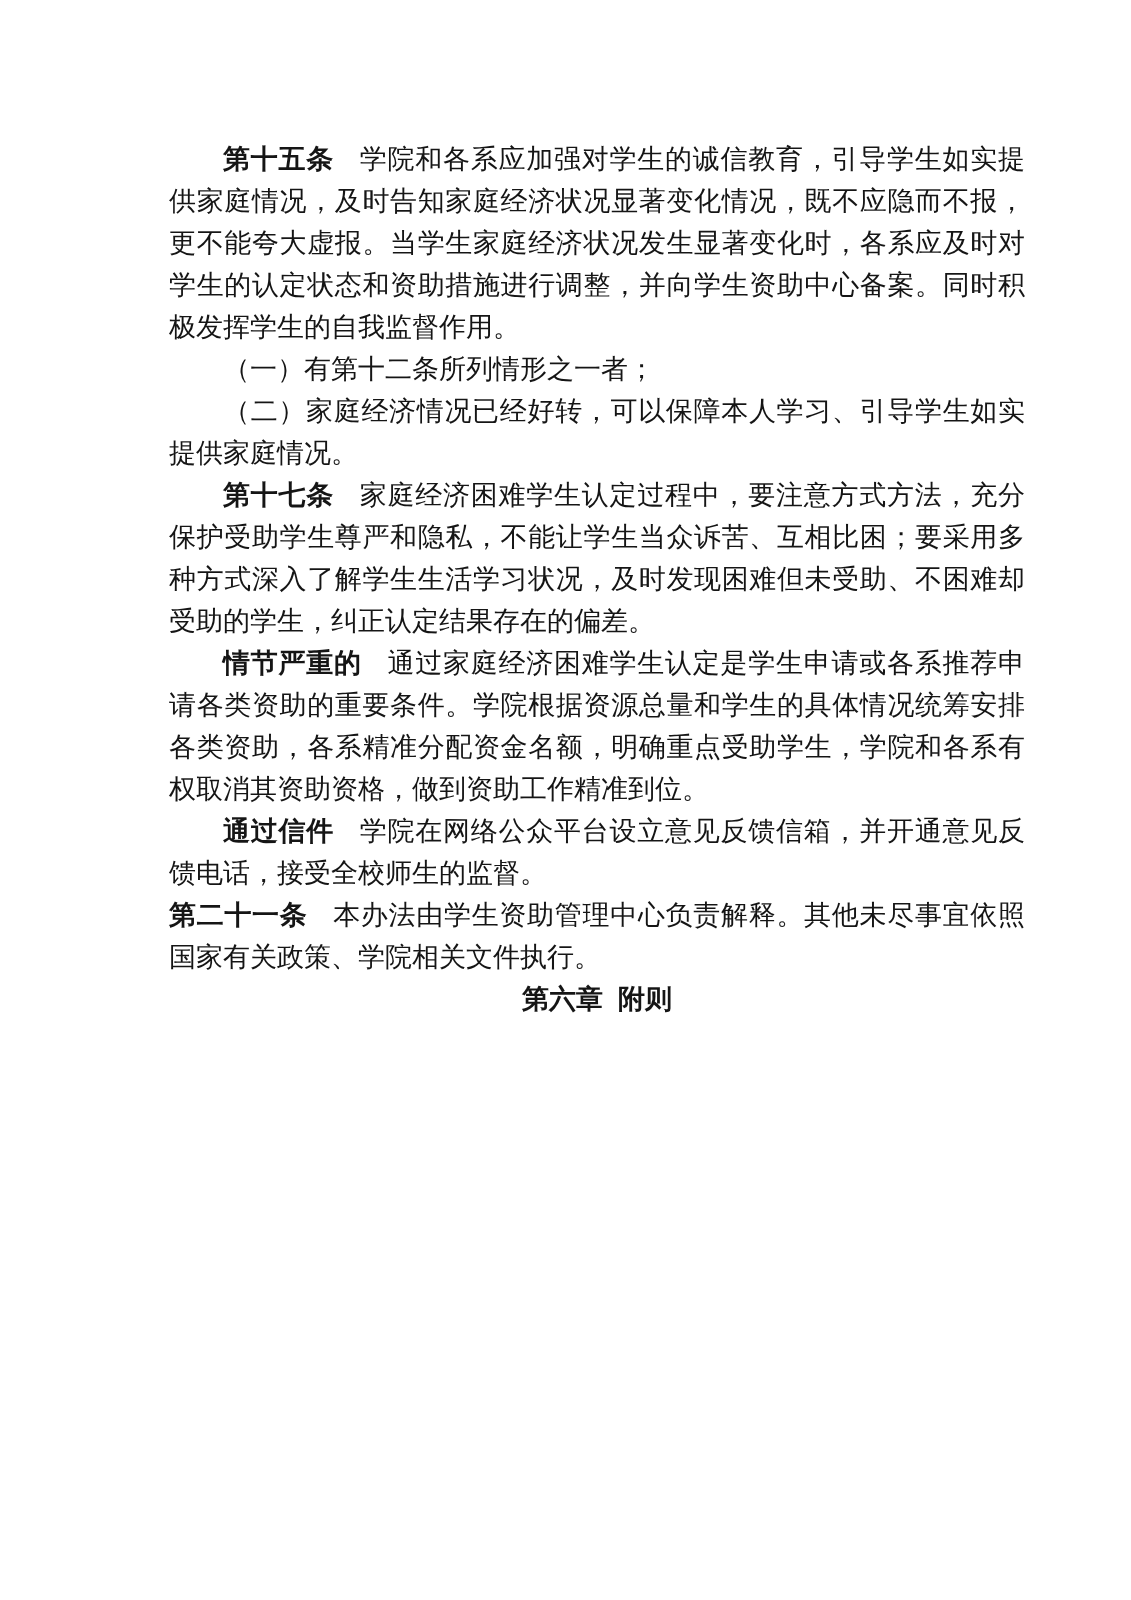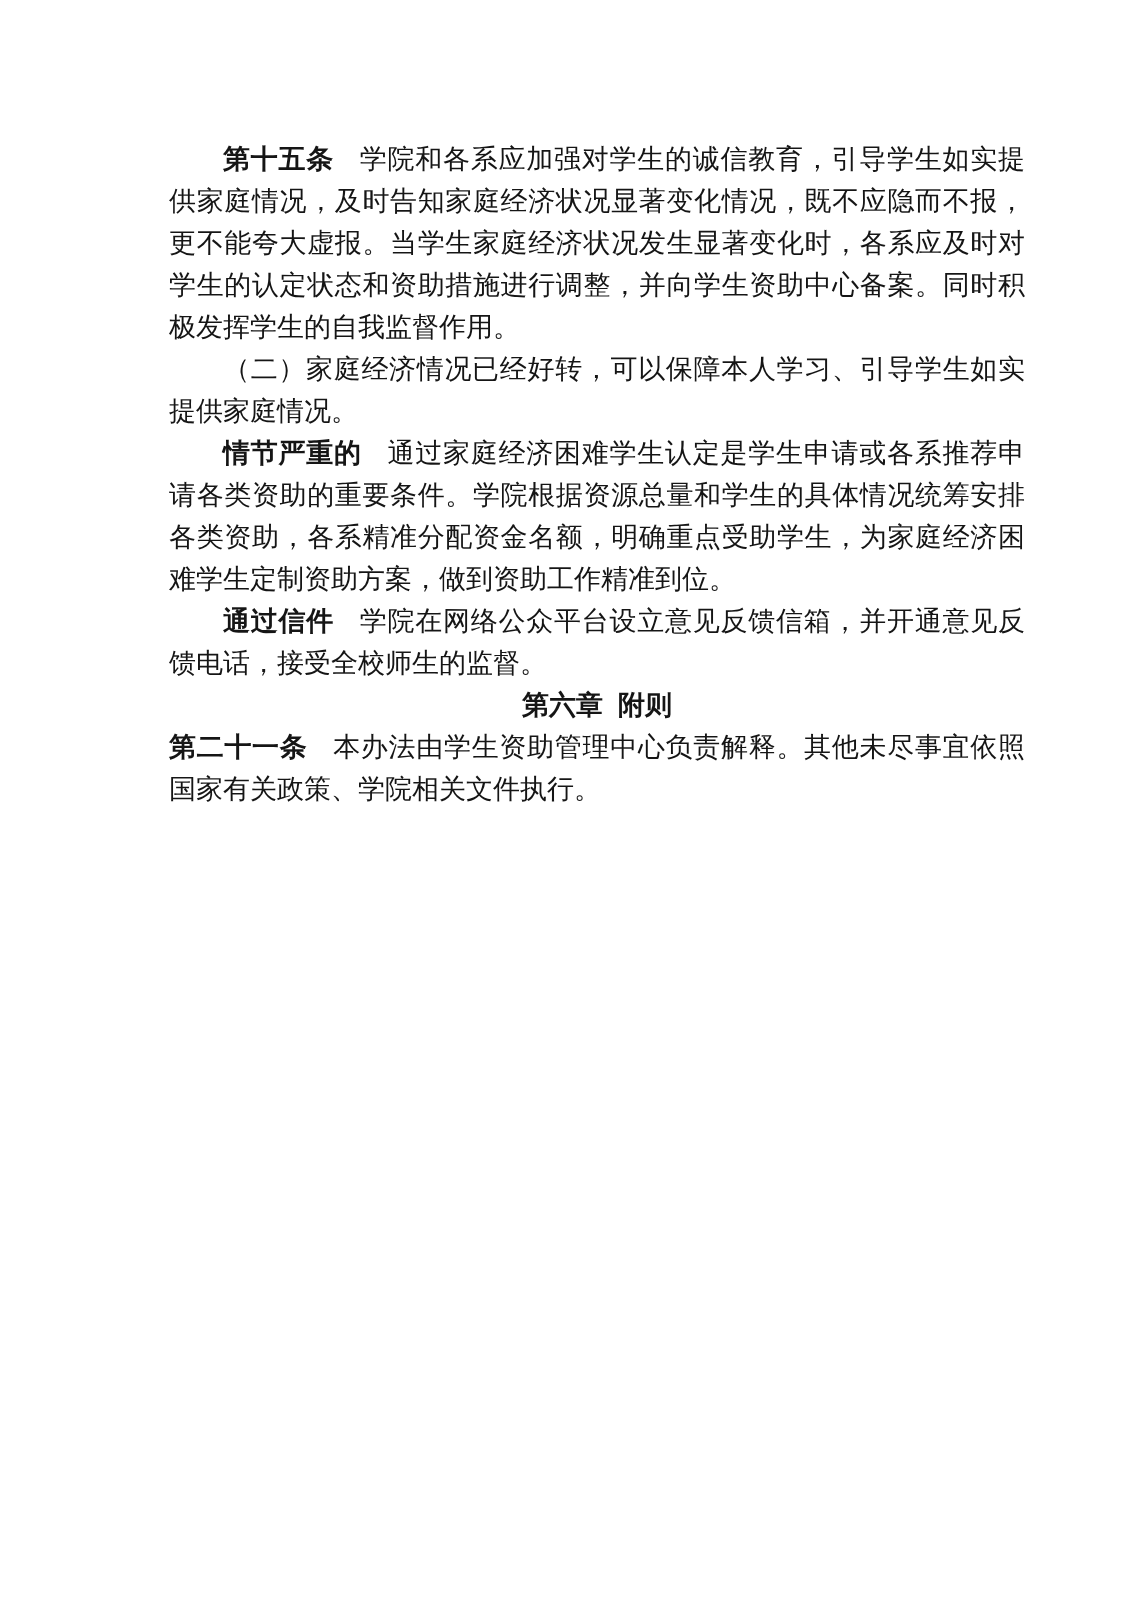--- a/index.html
+++ b/index.html
@@ -59,19 +59,21 @@
     font-size: 23px;
     color: #1a1a1a;
   }
 </style>
 </head>
 <body>
 
 <div class="page">
   <div class="doc-body">
       <p class="para article"><b class="lead">第十五条</b><span>学院和各系应加强对学生的诚信教育，引导学生如实提供家庭情况，及时告知家庭经济状况显著变化情况，既不应隐而不报，更不能夸大虚报。当学生家庭经济状况发生显著变化时，各系应及时对学生的认定状态和资助措施进行调整，并向学生资助中心备案。同时积极发挥学生的自我监督作用。</span></p>
+      <p class="para item"><span>（一）有第十二条所列情形之一者；</span></p>
       <p class="para item"><span>（二）家庭经济情况已经好转，可以保障本人学习、引导学生如实提供家庭情况。</span></p>
-      <p class="para article"><b class="lead">情节严重的</b><span>通过家庭经济困难学生认定是学生申请或各系推荐申请各类资助的重要条件。学院根据资源总量和学生的具体情况统筹安排各类资助，各系精准分配资金名额，明确重点受助学生，为家庭经济困难学生定制资助方案，做到资助工作精准到位。</span></p>
+      <p class="para article"><b class="lead">第十七条</b><span>家庭经济困难学生认定过程中，要注意方式方法，充分保护受助学生尊严和隐私，不能让学生当众诉苦、互相比困；要采用多种方式深入了解学生生活学习状况，及时发现困难但未受助、不困难却受助的学生，纠正认定结果存在的偏差。</span></p>
+      <p class="para article"><b class="lead">情节严重的</b><span>通过家庭经济困难学生认定是学生申请或各系推荐申请各类资助的重要条件。学院根据资源总量和学生的具体情况统筹安排各类资助，各系精准分配资金名额，明确重点受助学生，学院和各系有权取消其资助资格，做到资助工作精准到位。</span></p>
       <p class="para article"><b class="lead">通过信件</b><span>学院在网络公众平台设立意见反馈信箱，并开通意见反馈电话，接受全校师生的监督。</span></p>
+      <p class="para article-flush"><b class="lead">第二十一条</b><span>本办法由学生资助管理中心负责解释。其他未尽事宜依照国家有关政策、学院相关文件执行。</span></p>
       <p class="para chapter"><b class="lead">第六章</b><span>附则</span></p>
-      <p class="para article-flush"><b class="lead">第二十一条</b><span>本办法由学生资助管理中心负责解释。其他未尽事宜依照国家有关政策、学院相关文件执行。</span></p>
     </div>
 </div>
 
 </body></html>

